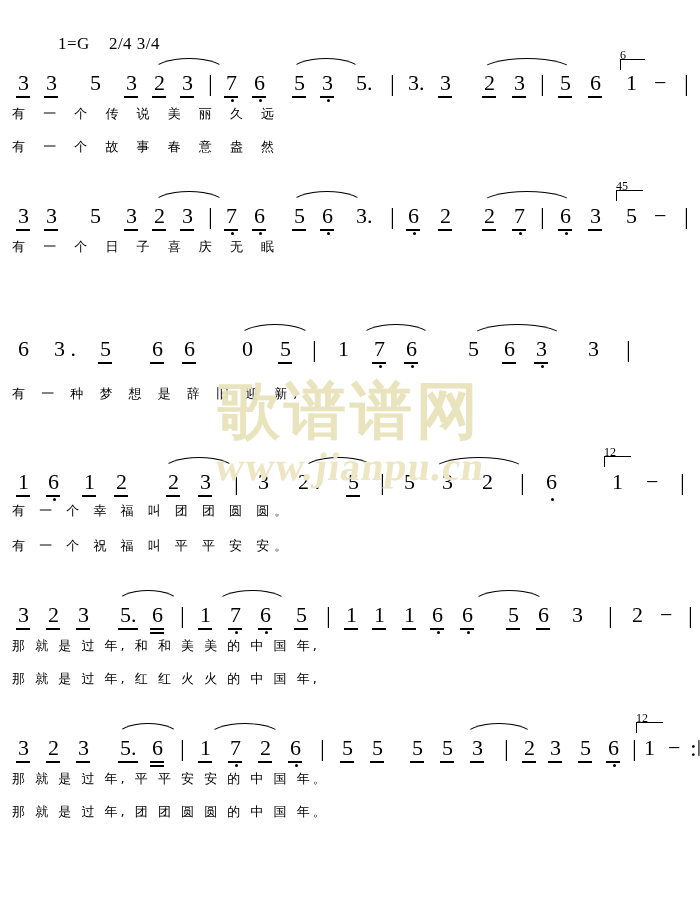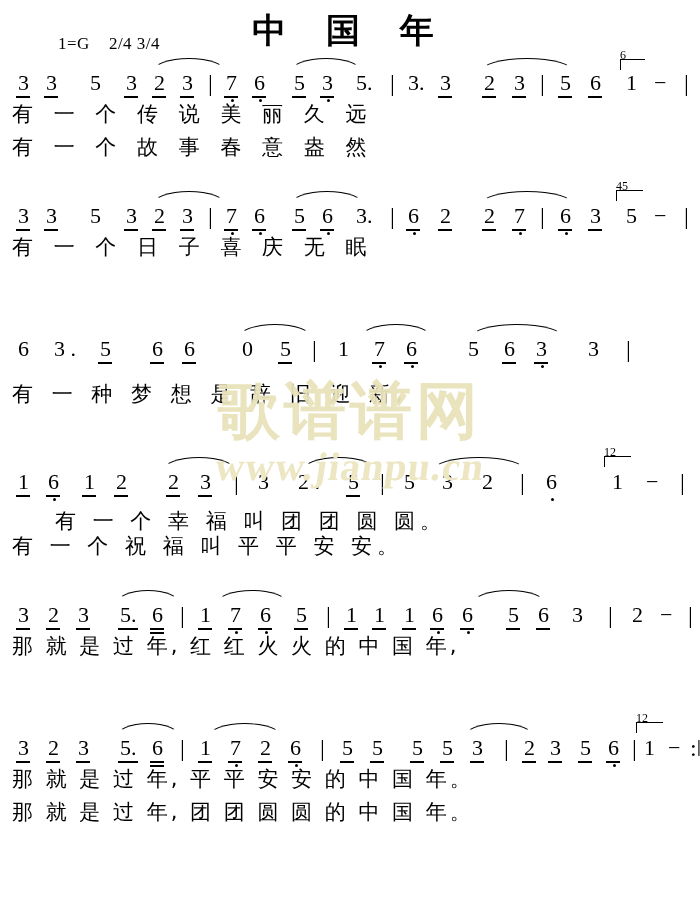--- a/index.html
+++ b/index.html
@@ -150,38 +150,37 @@
     border-top: 1.5px solid #000;
     border-left: 1.5px solid #000;
   }
   .lyric-row {
     position: relative;
     height: 33px;
     margin-left: 12px;
   }
   .lyric {
     position: absolute;
-    font-size: 21px;
+    font-size: 13px;
     font-family: "DejaVu Sans", sans-serif;
     white-space: nowrap;
     line-height: 24px;
   }
 </style>
 </head>
 <body>
 
 <div class="sheet">
 
   <div class="header">
     <div class="key-sig">
       <span>1=G</span>
       &nbsp;&nbsp;
       <span>2/4 3/4</span>
     </div>
-    <div class="title">中 国 年</div>
   </div>
 
   <div class="watermark">
     <div class="wm-top">歌谱谱网</div>
     <div class="wm-bottom">www.jianpu.cn</div>
   </div>
 
   <div class="system" style="height:133px;">
     <div class="notes-row" style="height:48px;">
 
@@ -412,21 +411,21 @@
       <div class="ending" style="left:592px; top:-6px; width:34px;">
         <span>12</span>
         <span class="ebar" style="width:26px;"></span>
       </div>
       <span class="note" style="left:600px;">1</span>
       <span class="note dash" style="left:634px;">−</span>
       <span class="note bar" style="left:668px;">|</span>
     </div>
 
     <div class="lyric-row">
-      <span class="lyric" style="left:0px; top:10px; letter-spacing:5px;margin-left:43px;">有 一 个 幸 福     叫   团 团  圆   圆。</span>
+      <span class="lyric" style="left:0px; top:0; letter-spacing:5px;">有 一 个 幸 福     叫   团 团  圆   圆。</span>
     </div>
     <div class="lyric-row">
       <span class="lyric" style="left:0px; top:2px; letter-spacing:5px;">有 一 个 祝 福     叫   平 平  安   安。</span>
     </div>
   </div>
 
   <div class="system" style="height:133px;">
     <div class="notes-row" style="height:48px;">
       <div class="slur" style="left:104px; top:6px; width:62px;"></div>
       <div class="slur" style="left:204px; top:6px; width:70px;"></div>
@@ -481,20 +480,23 @@
       <span class="note" style="left:560px;">3</span>
 
       <span class="note bar" style="left:596px;">|</span>
 
       <span class="note" style="left:620px;">2</span>
       <span class="note dash" style="left:648px;">−</span>
       <span class="note bar" style="left:676px;">|</span>
     </div>
 
     <div class="lyric-row">
+      <span class="lyric" style="left:0px; top:2px; letter-spacing:3px;">那 就 是 过    年,       和 和 美 美 的  中 国    年,</span>
+    </div>
+    <div class="lyric-row">
       <span class="lyric" style="left:0px; top:2px; letter-spacing:3px;">那 就 是 过    年,       红 红 火 火 的  中 国    年,</span>
     </div>
   </div>
 
   <div class="system" style="height:133px;">
     <div class="notes-row" style="height:48px;">
       <div class="slur" style="left:104px; top:6px; width:62px;"></div>
       <div class="slur" style="left:196px; top:6px; width:72px;"></div>
       <div class="slur" style="left:452px; top:6px; width:68px;"></div>
 

